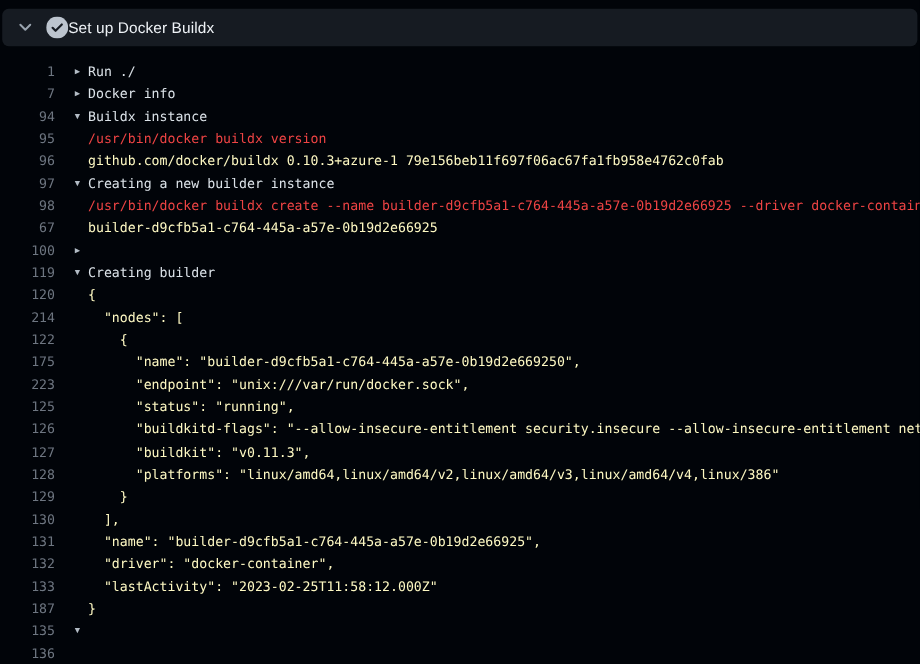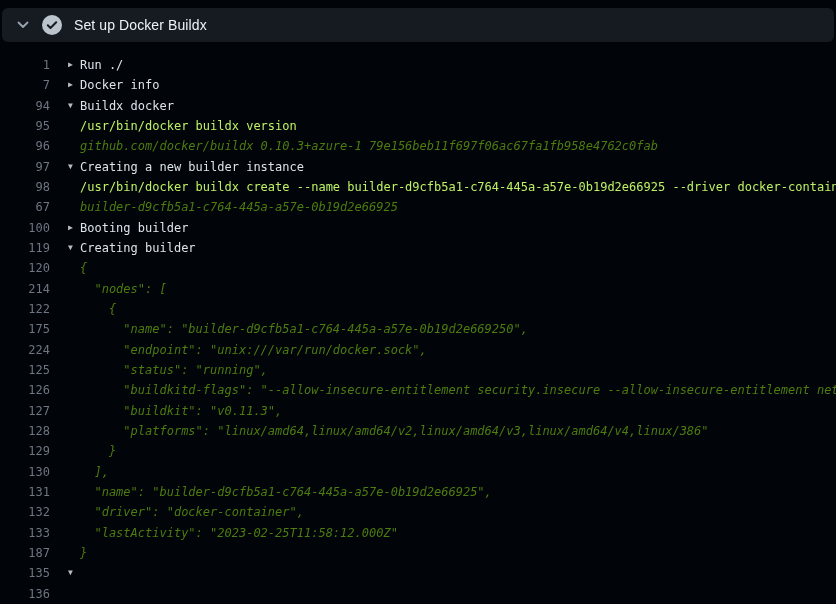--- a/index.html
+++ b/index.html
@@ -13,21 +13,21 @@
 
   
   .step-header {
     position:absolute; top:8px; left:2px; width:832px; height:34px;
     background:#161b22; border-radius:6px;
     display:flex; align-items:center;
     box-sizing:border-box;
   }
   .chev-wrap { margin-left:13px; width:16px; height:16px; display:flex; align-items:center; justify-content:center; cursor:pointer; }
   .status-wrap { margin-left:11px; width:20px; height:20px; flex:none; }
-  .step-title { margin-left:12px; color:#eef2f6; font-size:14px; letter-spacing:0.1px; }
+  .step-title { color:#eef2f6; font-size:14px; letter-spacing:0.1px; }
 
   
   .log {
     position:absolute; top:55px; left:0; width:836px;
     font-family:"DejaVu Sans Mono", monospace;
     font-size:12px;
   }
   .row {
     display:flex; align-items:center;
     height:20.33px; line-height:20.33px;
@@ -37,22 +37,22 @@
     width:50px; flex:none; text-align:right;
     color:#6e7681; text-decoration:none; cursor:pointer;
     font-family:"DejaVu Sans Mono", monospace;
   }
   .marker {
     width:12px; flex:none; margin-left:18px;
     color:#b3bcc5; font-size:8px; line-height:20.33px;
   }
   .text { flex:none; }
   .text.group_collapsed, .text.group_expanded { color:#dce3e9; }
-  .text.command { color:#bef264; }
-  .text.output  { color:#4d7c0f;font-style:italic; }
+  .text.command { color:#ef4444; }
+  .text.output  { color:#fef9c3; }
   .row.group_collapsed, .row.group_expanded { cursor:pointer; }
 </style>
 </head>
 <body>
 
 <div class="step-header">
   <span class="chev-wrap">
     <svg width="14" height="14" viewBox="0 0 14 14">
       <path d="M2.5 4.5 L7 9 L11.5 4.5" fill="none" stroke="#9aa4af" stroke-width="1.8" stroke-linecap="round" stroke-linejoin="round"></path>
     </svg>
@@ -62,33 +62,33 @@
       <circle cx="10" cy="10" r="10" fill="#bcc4ce"></circle>
       <path d="M5.8 10.3 L8.5 13 L14.2 7.2" fill="none" stroke="#161b22" stroke-width="2" stroke-linecap="round" stroke-linejoin="round"></path>
     </svg>
   </span>
   <span class="step-title">Set up Docker Buildx</span>
 </div>
 
 <div class="log">
     <div class="row group_collapsed"><a class="num">1</a><span class="marker">▶</span><span class="text group_collapsed">Run ./</span></div>
     <div class="row group_collapsed"><a class="num">7</a><span class="marker">▶</span><span class="text group_collapsed">Docker info</span></div>
-    <div class="row group_expanded"><a class="num">94</a><span class="marker">▼</span><span class="text group_expanded">Buildx docker</span></div>
+    <div class="row group_expanded"><a class="num">94</a><span class="marker">▼</span><span class="text group_expanded">Buildx instance</span></div>
     <div class="row command"><a class="num">95</a><span class="marker"></span><span class="text command">/usr/bin/docker buildx version</span></div>
     <div class="row output"><a class="num">96</a><span class="marker"></span><span class="text output">github.com/docker/buildx 0.10.3+azure-1 79e156beb11f697f06ac67fa1fb958e4762c0fab</span></div>
     <div class="row group_expanded"><a class="num">97</a><span class="marker">▼</span><span class="text group_expanded">Creating a new builder instance</span></div>
     <div class="row command"><a class="num">98</a><span class="marker"></span><span class="text command">/usr/bin/docker buildx create --name builder-d9cfb5a1-c764-445a-a57e-0b19d2e66925 --driver docker-container</span></div>
     <div class="row output"><a class="num">67</a><span class="marker"></span><span class="text output">builder-d9cfb5a1-c764-445a-a57e-0b19d2e66925</span></div>
-    <div class="row group_collapsed"><a class="num">100</a><span class="marker">▶</span><span class="text group_collapsed">Booting builder</span></div>
+    <div class="row group_collapsed"><a class="num">100</a><span class="marker">▶</span></div>
     <div class="row group_expanded"><a class="num">119</a><span class="marker">▼</span><span class="text group_expanded">Creating builder</span></div>
     <div class="row output"><a class="num">120</a><span class="marker"></span><span class="text output">{</span></div>
     <div class="row output"><a class="num">214</a><span class="marker"></span><span class="text output">  "nodes": [</span></div>
     <div class="row output"><a class="num">122</a><span class="marker"></span><span class="text output">    {</span></div>
     <div class="row output"><a class="num">175</a><span class="marker"></span><span class="text output">      "name": "builder-d9cfb5a1-c764-445a-a57e-0b19d2e669250",</span></div>
-    <div class="row output"><a class="num">224</a><span class="marker"></span><span class="text output">      "endpoint": "unix:///var/run/docker.sock",</span></div>
+    <div class="row output"><a class="num">223</a><span class="marker"></span><span class="text output">      "endpoint": "unix:///var/run/docker.sock",</span></div>
     <div class="row output"><a class="num">125</a><span class="marker"></span><span class="text output">      "status": "running",</span></div>
     <div class="row output"><a class="num">126</a><span class="marker"></span><span class="text output">      "buildkitd-flags": "--allow-insecure-entitlement security.insecure --allow-insecure-entitlement networ</span></div>
     <div class="row output"><a class="num">127</a><span class="marker"></span><span class="text output">      "buildkit": "v0.11.3",</span></div>
     <div class="row output"><a class="num">128</a><span class="marker"></span><span class="text output">      "platforms": "linux/amd64,linux/amd64/v2,linux/amd64/v3,linux/amd64/v4,linux/386"</span></div>
     <div class="row output"><a class="num">129</a><span class="marker"></span><span class="text output">    }</span></div>
     <div class="row output"><a class="num">130</a><span class="marker"></span><span class="text output">  ],</span></div>
     <div class="row output"><a class="num">131</a><span class="marker"></span><span class="text output">  "name": "builder-d9cfb5a1-c764-445a-a57e-0b19d2e66925",</span></div>
     <div class="row output"><a class="num">132</a><span class="marker"></span><span class="text output">  "driver": "docker-container",</span></div>
     <div class="row output"><a class="num">133</a><span class="marker"></span><span class="text output">  "lastActivity": "2023-02-25T11:58:12.000Z"</span></div>
     <div class="row output"><a class="num">187</a><span class="marker"></span><span class="text output">}</span></div>

